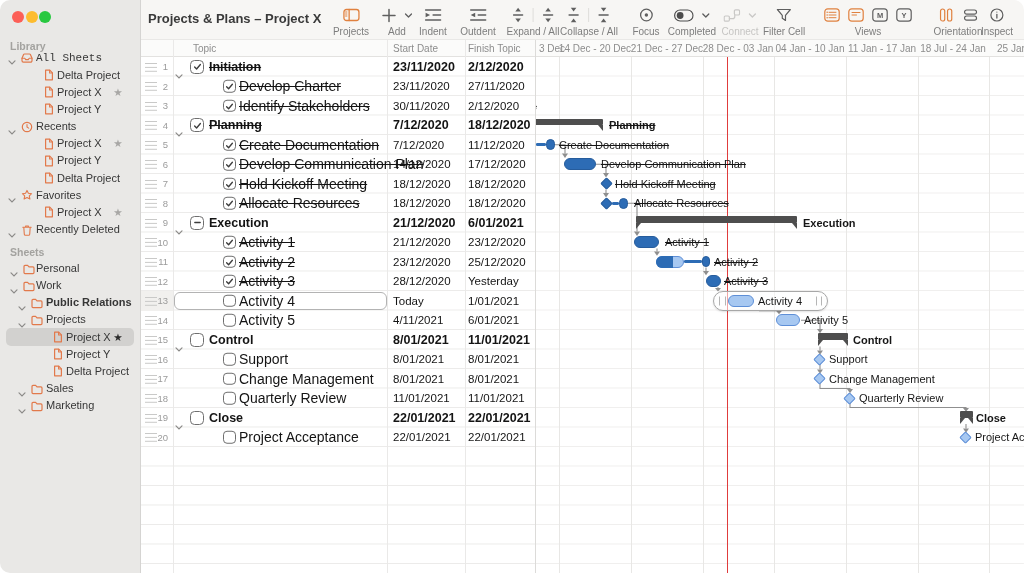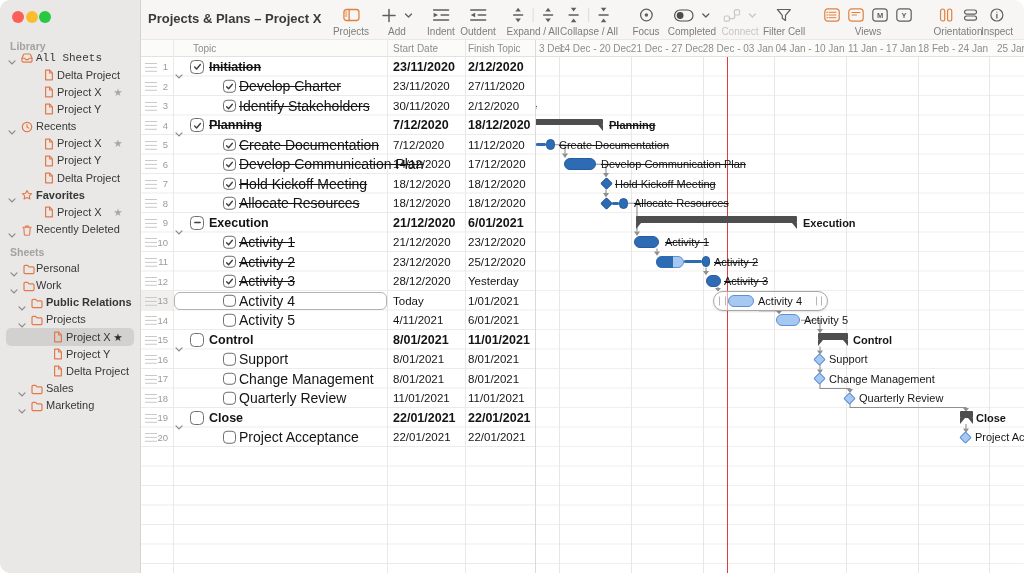--- a/index.html
+++ b/index.html
@@ -156,21 +156,21 @@
             </svg></span>
           <span class="sb-text" style="left: 57px;">Delta Project</span>
         </div>
         <div class="sb-item" style="top: 186.7px;">
           <span class="sb-chev" style="left: 8px;"><svg width="8" height="5" viewBox="0 0 8 5" fill="none" stroke="#8b8a88" stroke-width="1.2" stroke-linecap="round">
               <path d="M1 0.8L4 3.8 7 0.8"></path>
             </svg></span>
           <span class="sb-icon" style="left: 21px;"><svg width="12" height="12" viewBox="0 0 12 12" fill="none" stroke="currentColor" stroke-linecap="round" stroke-linejoin="round">
               <path d="M6 1.4l1.4 2.9 3.2.4-2.3 2.2.6 3.1L6 8.5 3.1 10l.6-3.1L1.4 4.7l3.2-.4z" stroke-width="1.1"></path>
             </svg></span>
-          <span class="sb-text" style="left: 36px; font-weight: bold;">Favorites</span>
+          <span class="sb-text" style="left: 36px;">Favorites</span>
         </div>
         <div class="sb-item" style="top: 203.85px;">
           <span class="sb-icon" style="left: 43px;"><svg width="12" height="12" viewBox="0 0 12 12" fill="none" stroke="currentColor" stroke-linecap="round" stroke-linejoin="round">
               <path d="M2.6 1.2h4.2L9.4 3.8v7H2.6z" stroke-width="1.2"></path>
               <path d="M6.6 1.2v2.8h2.8" stroke-width="1.1"></path>
             </svg></span>
           <span class="sb-text" style="left: 57px;">Project X</span>
           <span class="sb-star">★</span>
         </div>
         <div class="sb-item" style="top: 221px;">
@@ -288,21 +288,21 @@
               </svg>
             </span>
             <span class="tb-iconspan ic-gr">
               <svg width="8" height="5" viewBox="0 0 8 5" fill="none" stroke="currentColor" stroke-linecap="round" stroke-linejoin="round">
                 <path d="M1 1l3 3 3-3" stroke-width="1.3"></path>
               </svg>
             </span>
           </div>
           <div class="tb-lb">Add</div>
         </div>
-        <div class="tb" style="left: 300px;">
+        <div class="tb" style="left: 292px;">
           <div class="tb-ic">
             <span class="tb-iconspan ic-gr">
               <svg width="18" height="14" viewBox="0 0 18 14" fill="none" stroke="currentColor" stroke-linecap="round" stroke-linejoin="round">
                 <path d="M1.5 2h15M9 7h7.5M1.5 12h15" stroke-width="1.4"></path>
                 <path d="M1.5 4.8L6 7 1.5 9.2z" fill="currentColor" stroke="none"></path>
               </svg>
             </span>
           </div>
           <div class="tb-lb">Indent</div>
         </div>
@@ -756,21 +756,21 @@
         <div class="g-week" style="left: 236px;"></div>
         <div class="g-week" style="left: 308px;"></div>
         <div class="g-week" style="left: 380px;"></div>
         <div class="g-week" style="left: 451px;"></div>
         <span class="g-hdr" style="left: 1px;">3 Dec</span>
         <span class="g-hdr ctr" style="left: 57px;">14 Dec - 20 Dec</span>
         <span class="g-hdr ctr" style="left: 129px;">21 Dec - 27 Dec</span>
         <span class="g-hdr ctr" style="left: 200px;">28 Dec - 03 Jan</span>
         <span class="g-hdr ctr" style="left: 272px;">04 Jan - 10 Jan</span>
         <span class="g-hdr ctr" style="left: 344px;">11 Jan - 17 Jan</span>
-        <span class="g-hdr ctr" style="left: 415px;">18 Feb - 24 Jan</span>
+        <span class="g-hdr ctr" style="left: 415px;">18 Jul - 24 Jan</span>
         <span class="g-hdr" style="left: 459px;">25 Jan -</span>
         <span class="g-label struck" style="left: -104px; top: 65.75px;">Identify Stakeholders</span>
         <div class="g-sum g-el" style="left: -22px; top: 78.75px; width: 87px;">
           <span class="tab r"></span>
         </div>
         <span class="g-label b struck" style="left: 71px; top: 85.25px;">Planning</span>
         <div class="g-line g-el" style="left: -2px; top: 103.45px; width: 10px;"></div>
         <div class="g-cap g-el" style="left: 8px; top: 99.25px; width: 9px;"></div>
         <span class="g-label struck" style="left: 21px; top: 104.75px;">Create Documentation</span>
         <div class="g-bar g-el fill-dark" style="left: 26px; top: 118.25px; width: 32px;"></div>

